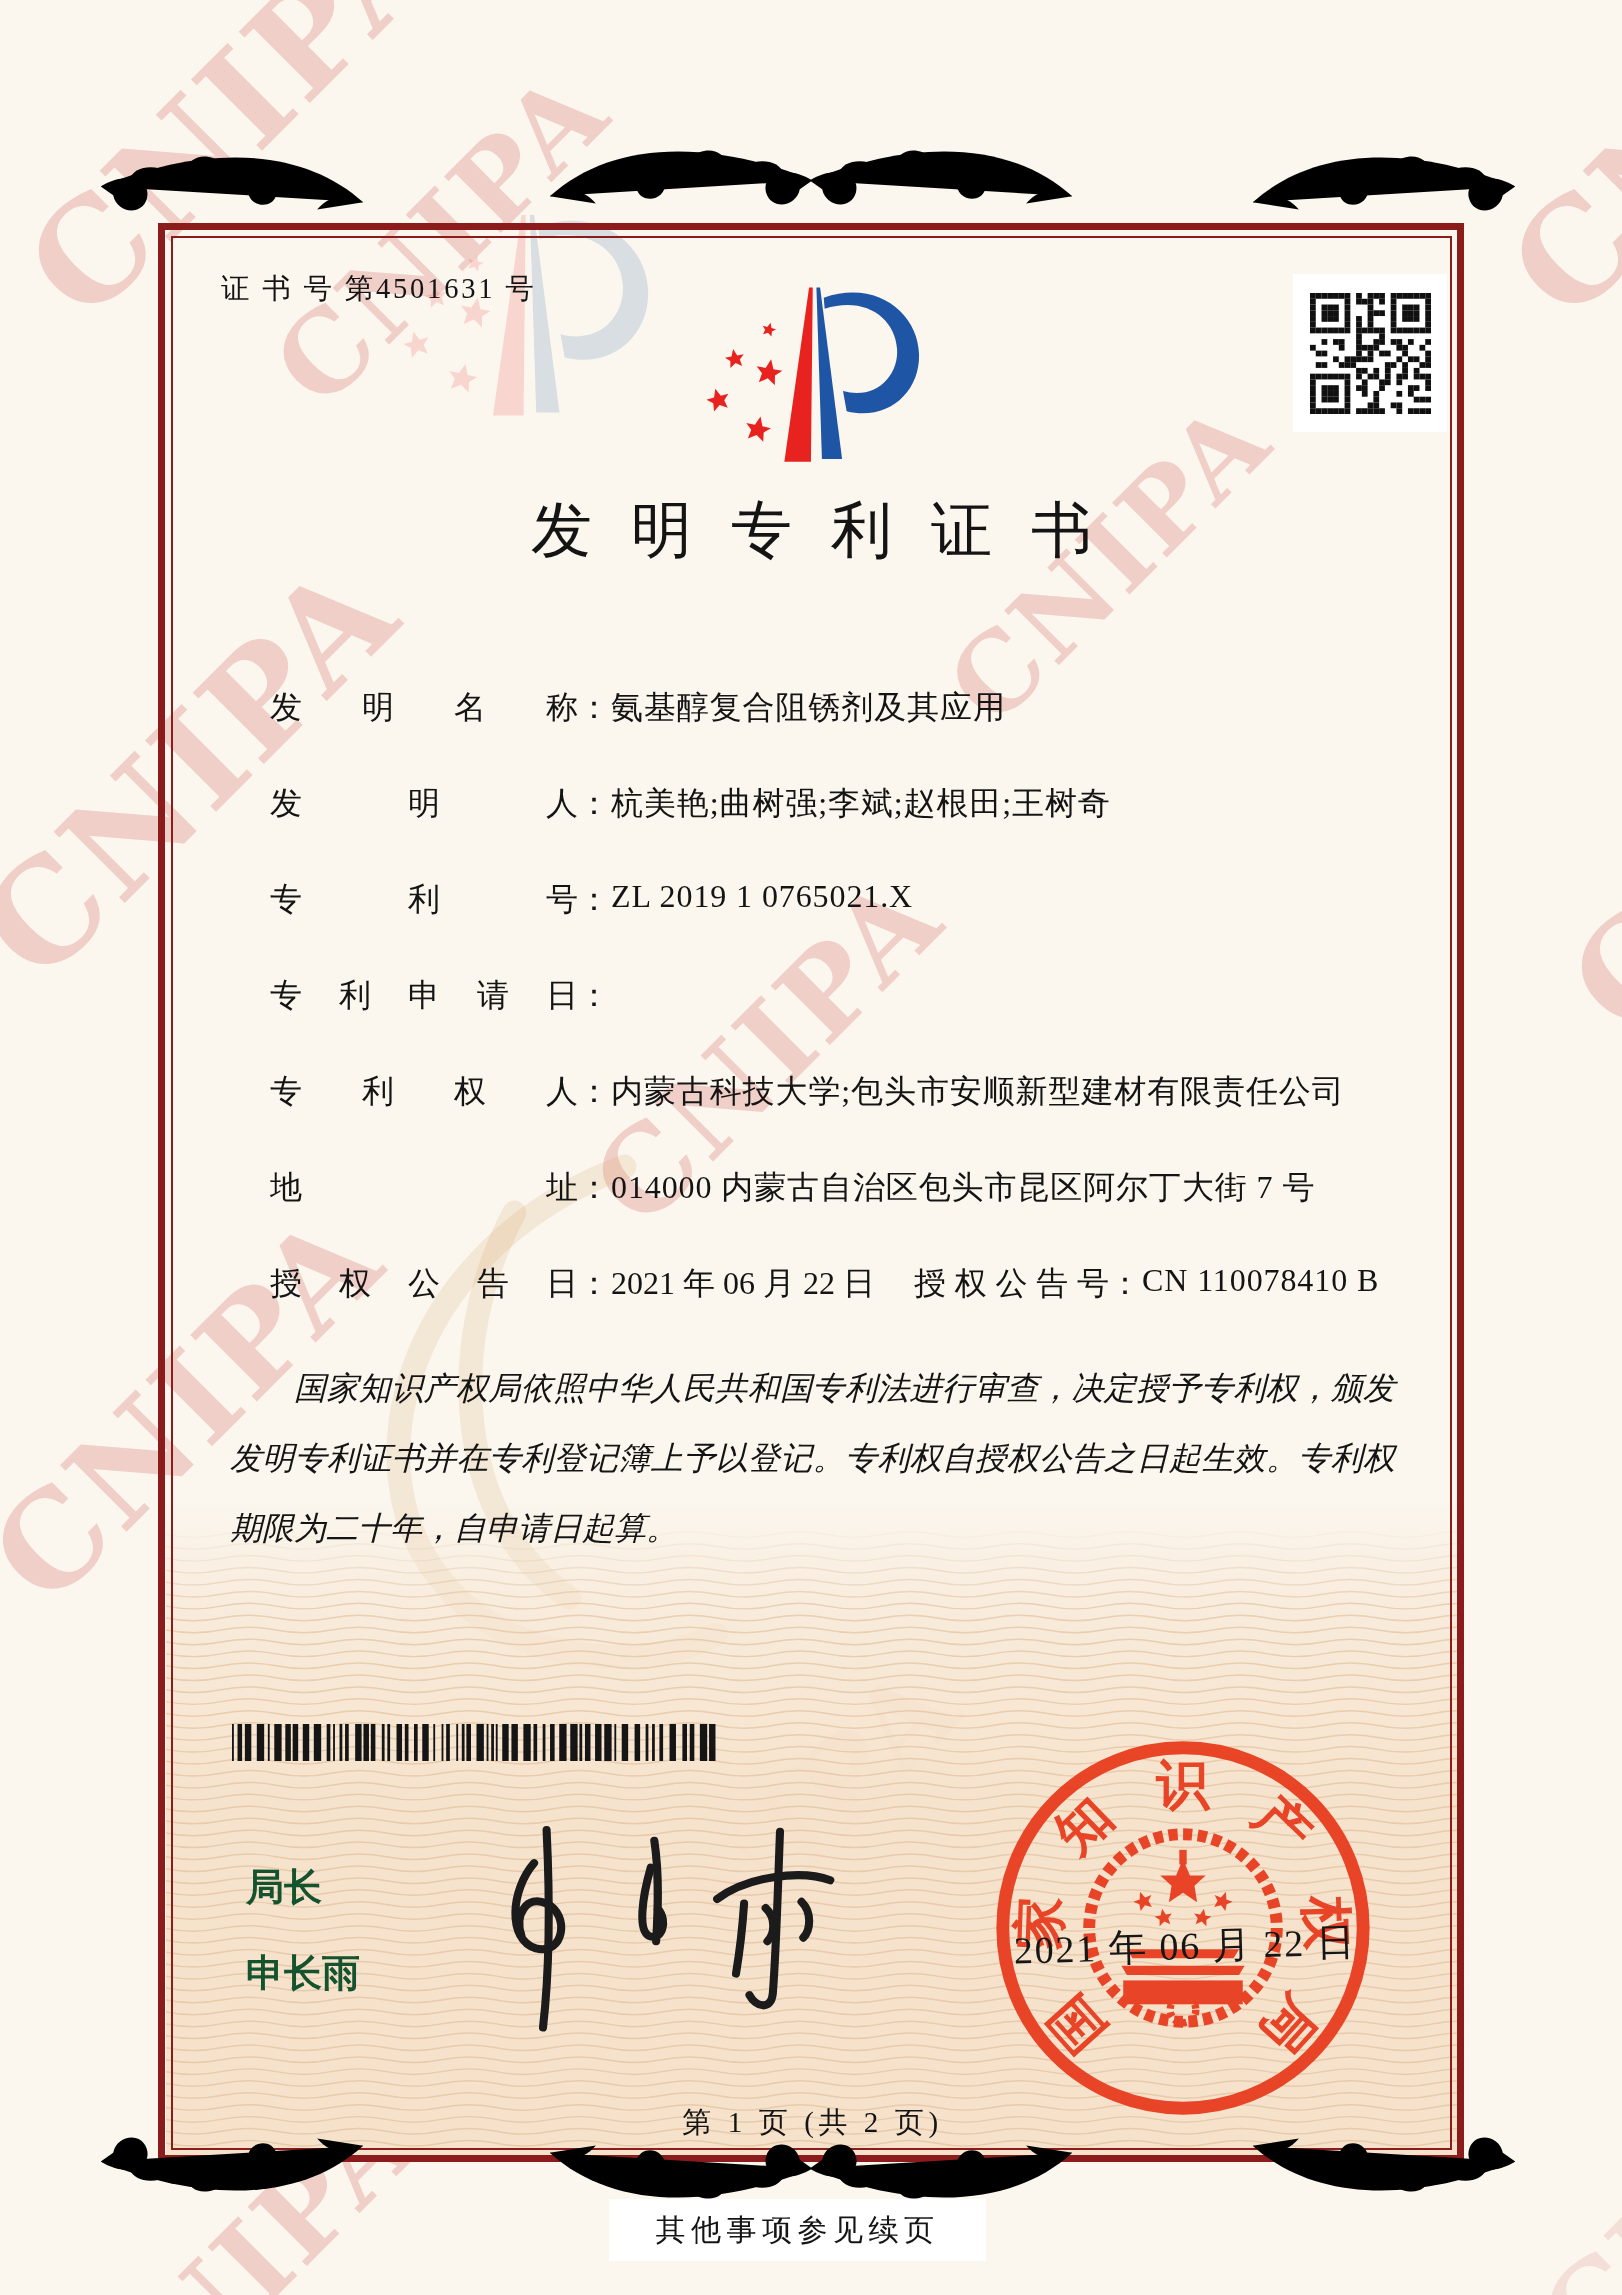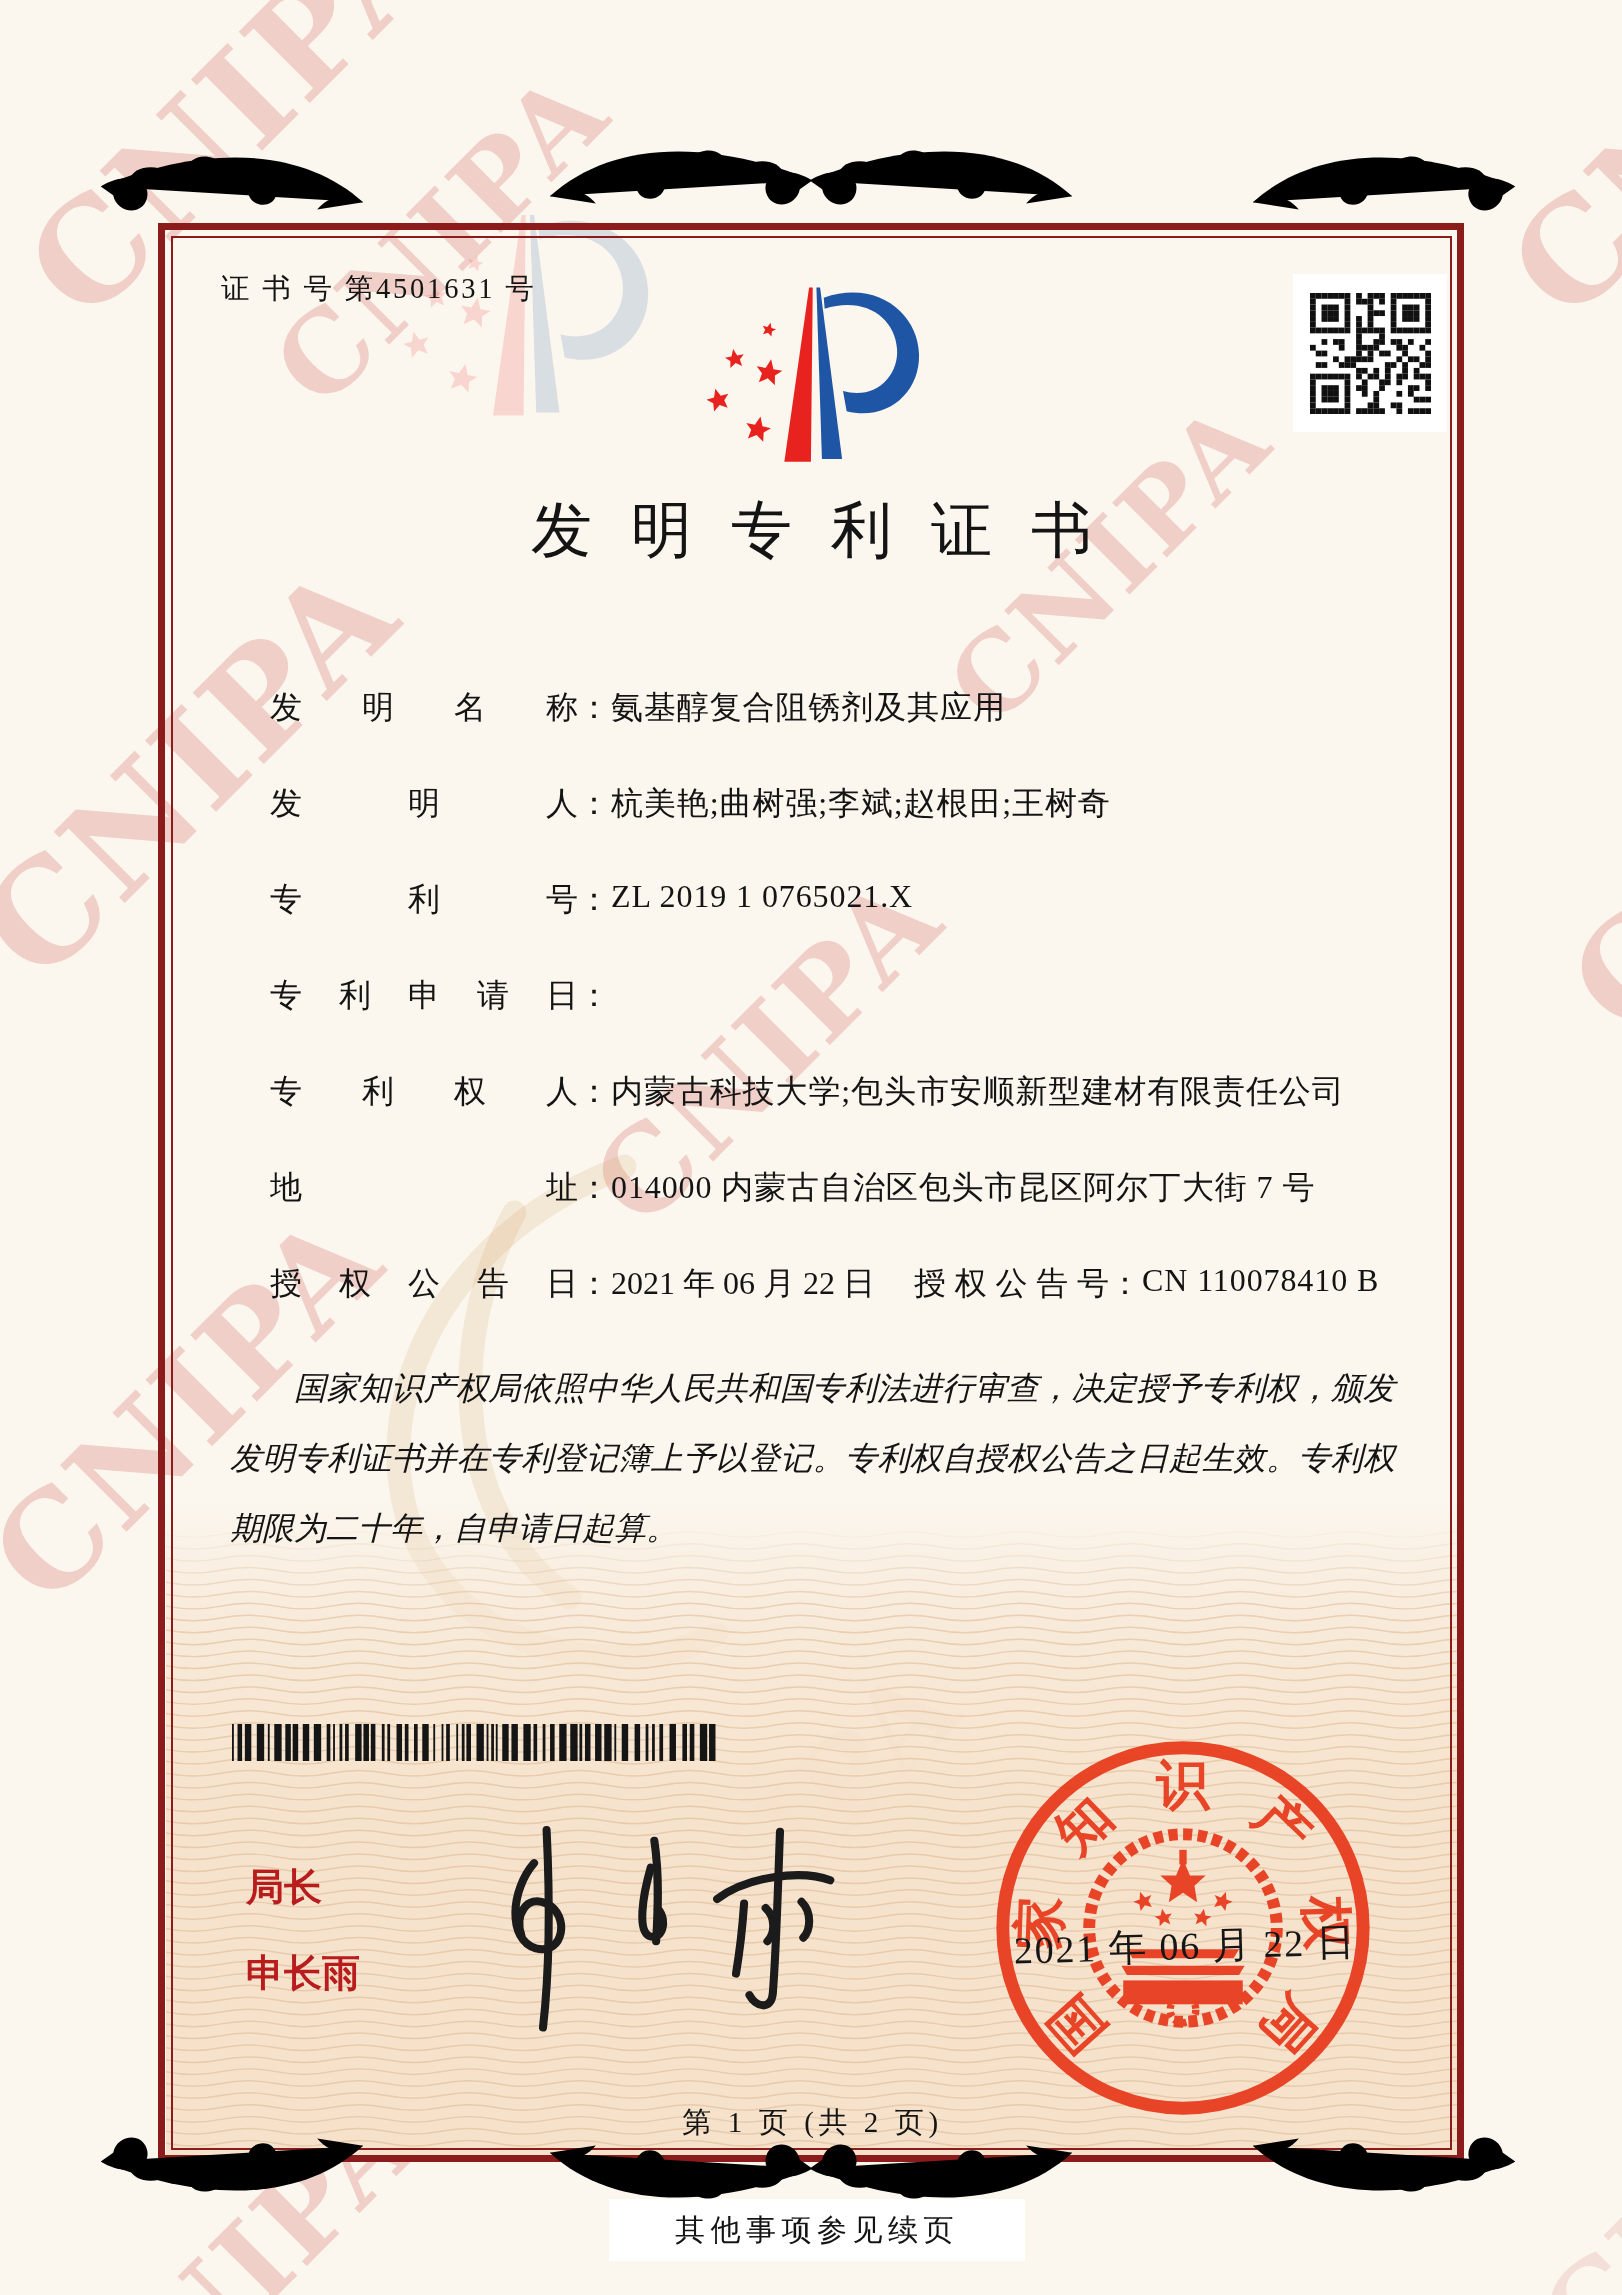--- a/index.html
+++ b/index.html
@@ -36,32 +36,32 @@
          line-height:70px;text-align:justify;}
   .paras p{margin:12px;text-indent:2em;font-style:italic;}
   
   .lower-bg{position:absolute;left:166px;top:1495px;width:1291px;height:663px;
     background:linear-gradient(180deg,rgba(247,231,212,0) 0%,rgba(247,231,212,.75) 18%,
                rgba(246,226,203,.95) 45%,#f6e2cb 100%);}
   .guilloche{position:absolute;left:166px;top:1517px;width:1291px;height:641px;}
   .barcode{position:absolute;left:232px;top:1724px;width:489px;height:37px;}
   .barcode rect{fill:#151515;}
   .signer{position:absolute;left:246px;top:1862px;font-family:"Liberation Sans","DejaVu Sans",sans-serif;
-          font-weight:700;font-size:38px;color:#b91c1c;}
+          font-weight:700;font-size:38px;color:#14532d;}
   .signer div{margin-bottom:35px;}
   .signature{position:absolute;left:464px;top:1811px;}
   .signature path{stroke:#1b1b1b;stroke-width:9;fill:none;stroke-linecap:round;}
   
   .seal{position:absolute;left:989px;top:1734px;width:388px;height:388px;opacity:.93;}
   .seal text{font-size:58px;font-weight:bold;fill:#e8391b;font-family:"Liberation Serif",serif;}
   .seal-date{position:absolute;left:992px;top:1921px;width:386px;text-align:center;
              font-size:38px;letter-spacing:1.8px;color:#161616;transform:rotate(-1.5deg);}
   .page-num{position:absolute;left:165px;top:2103px;width:1295px;text-align:center;
             font-size:29px;letter-spacing:4.6px;}
-  .note-box{position:absolute;left:609px;top:2199px;width:416px;height:62px;background:#ffffff;
+  .note-box{position:absolute;left:609px;top:2199px;width:377px;height:62px;background:#ffffff;
             display:flex;align-items:center;justify-content:center;font-size:30px;letter-spacing:5.5px;}
   .swoosh path{stroke:rgba(214,168,110,.2);stroke-width:26;fill:none;stroke-linecap:round;}
 </style>
 </head>
 <body>
 
 <div class="page">
 
   <svg style="position:absolute;width:0;height:0">
     <defs>

